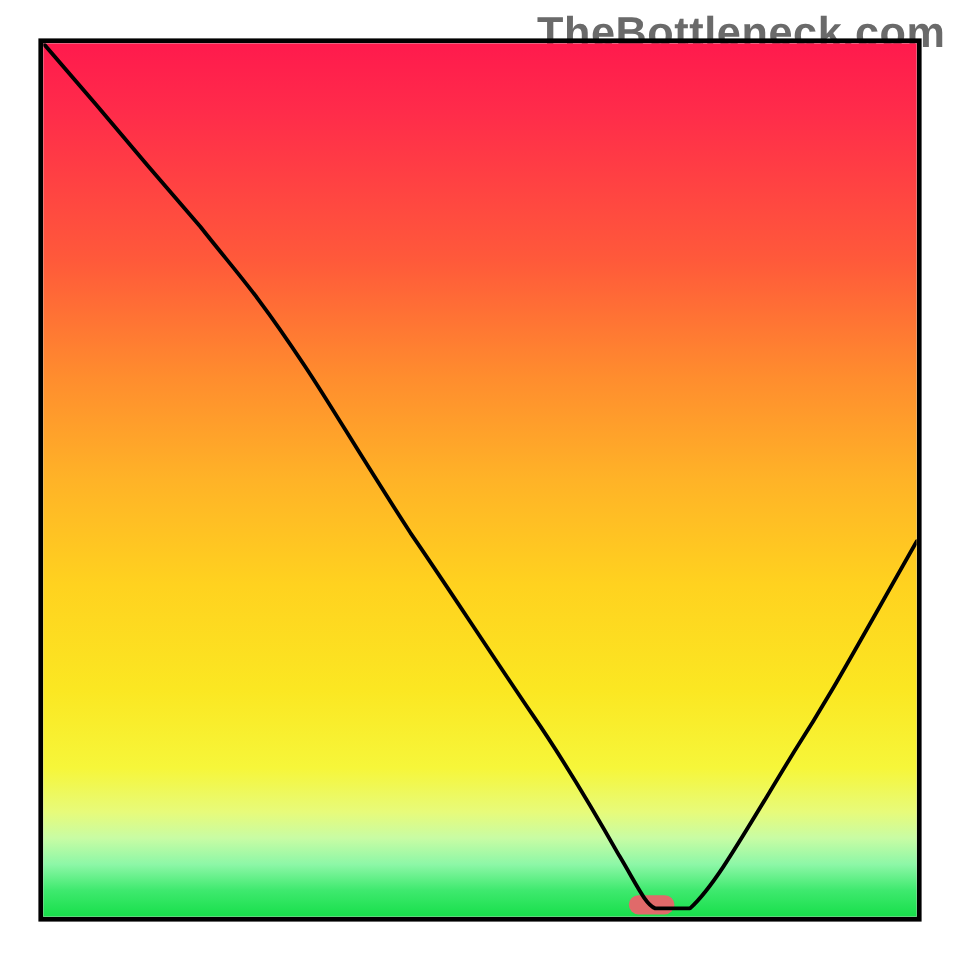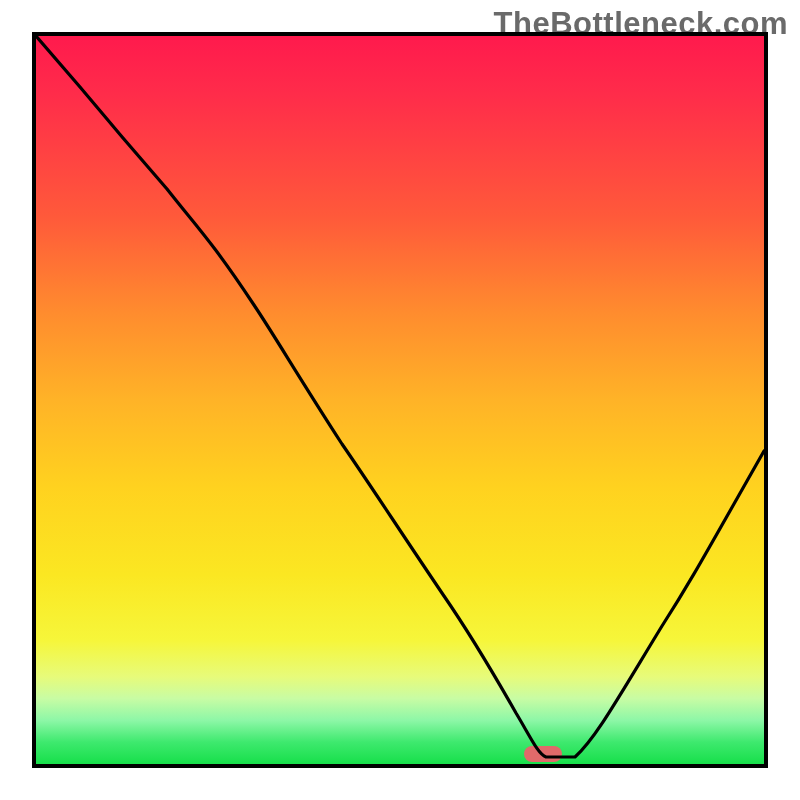--- a/index.html
+++ b/index.html
@@ -14,21 +14,21 @@
   .outer {
     position: relative;
     width: 800px;
     height: 800px;
   }
 
   .watermark {
     position: absolute;
     top: 6px;
     right: 12px;
-    font-size: 31px;
+    font-size: 36px;
     font-weight: 600;
     color: #6a6a6a;
     letter-spacing: 0.5px;
   }
 
   
   .plot {
     position: absolute;
     left: 32px;
     top: 32px;

